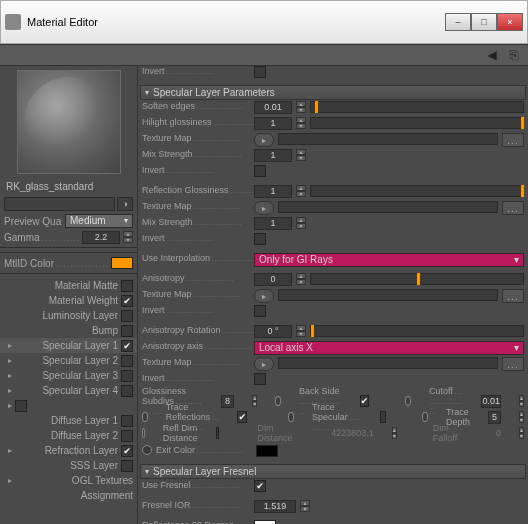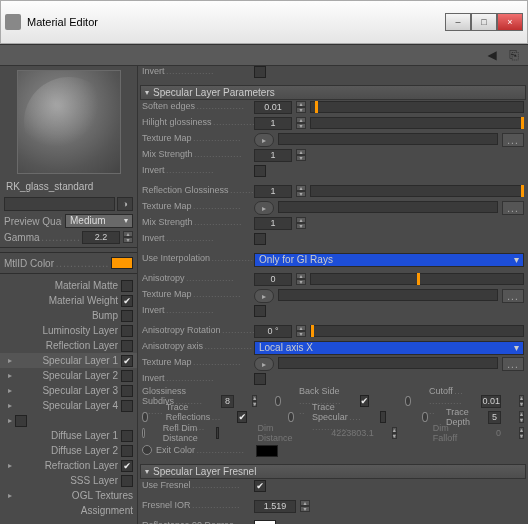--- a/index.html
+++ b/index.html
@@ -39,21 +39,21 @@
   .prow { display:flex; align-items:flex-start; height:16px; padding:0 2px; gap:4px;}
   .plbl { width:108px; color:#a0a0a0; white-space:nowrap; font-size:9px;}
   .spin { display:flex; flex-direction:column; width:10px;}
   .spin div{height:6px;background:#5a5a5a;border:1px solid #333;font-size:6px;line-height:4px;text-align:center;color:#aaa;}
   .slider { flex:1; height:12px; background:#3a3a3a; border:1px solid #2a2a2a; position:relative;}
   .slider .handle{ position:absolute; top:-1px; bottom:-1px; width:3px; background:#ff9800;}
   .grp-hdr { height:15px; background:linear-gradient(#595959,#4d4d4d); border:1px solid #333; display:flex; align-items:center; padding:0 4px; color:#ccc; margin-top:3px; margin-bottom:1px; font-size:10px;}
   .grp-hdr .gtri{margin-right:4px;font-size:8px;}
   .btn { width:20px; height:14px; background:#555; border:1px solid #333; border-radius:7px; display:flex;align-items:center;justify-content:center;color:#aaa;font-size:8px;}
   .dotsbtn{ width:22px; height:14px; background:#555; border:1px solid #333; display:flex;align-items:center;justify-content:center;color:#aaa;font-size:10px; letter-spacing:1px;}
-  .rsel { flex:1; height:14px; background:#1d4ed8; border:1px solid #2a2a2a; color:#ccc; padding:0 4px; line-height:12px; display:flex; align-items:center; justify-content:space-between;}
+  .rsel { flex:1; height:14px; background:#be185d; border:1px solid #2a2a2a; color:#ccc; padding:0 4px; line-height:12px; display:flex; align-items:center; justify-content:space-between;}
   .radio{ width:10px;height:10px;border-radius:50%;border:1px solid #888;background:#3a3a3a;}
   .small-lbl{color:#a0a0a0;font-size:9px;}
   .mrow{ display:flex;align-items:center;gap:18px;height:16px;padding:0 2px;}
   .swatch2{width:22px;height:12px;border:1px solid #222;}
 </style>
 </head>
 <body>
 
 <div class="titlebar">
   <div class="app-icon"></div>
@@ -106,31 +106,26 @@
           <span class="lbl">Material Matte</span>
           <span class="chk"></span>
         </div>
       <div class="layer">
           <span class="tri"></span>
           <span class="lbl">Material Weight</span>
           <span class="chk on"></span>
         </div>
       <div class="layer">
           <span class="tri"></span>
+          <span class="lbl">Luminosity Layer</span>
+          <span class="chk"></span>
+        </div>
+      <div class="layer">
+          <span class="tri"></span>
           <span class="lbl">Bump</span>
-          <span class="chk"></span>
-        </div>
-      <div class="layer">
-          <span class="tri"></span>
-          <span class="lbl">Luminosity Layer</span>
-          <span class="chk"></span>
-        </div>
-      <div class="layer">
-          <span class="tri"></span>
-          <span class="lbl">Reflection Layer</span>
           <span class="chk"></span>
         </div>
       <div class="layer sel-row">
           <span class="tri">▸</span>
           <span class="lbl">Specular Layer 1</span>
           <span class="chk on"></span>
         </div>
       <div class="layer">
           <span class="tri">▸</span>
           <span class="lbl">Specular Layer 2</span>

